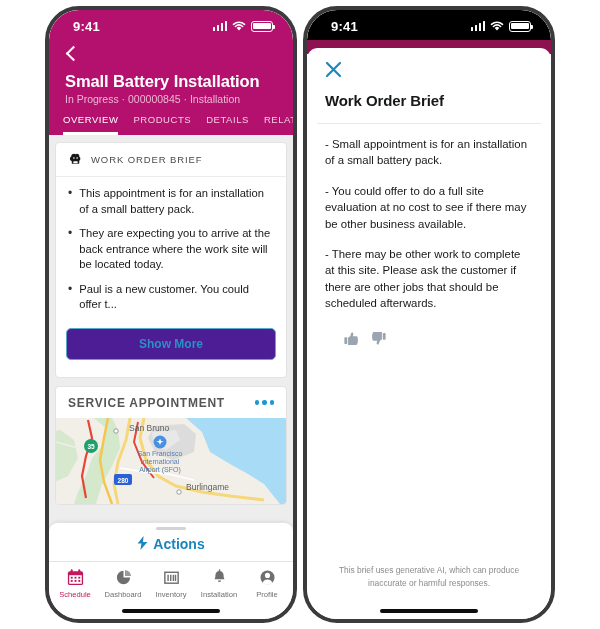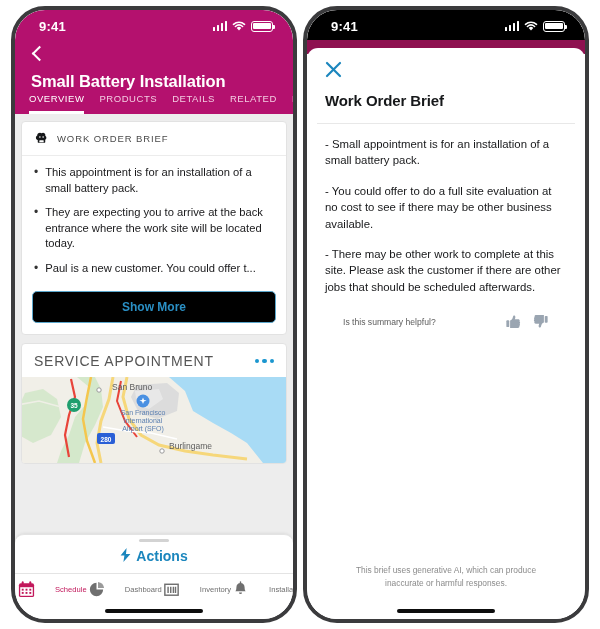--- a/index.html
+++ b/index.html
@@ -18,21 +18,21 @@
     gap: 6px;
     padding: 6px 8px;
     width: 600px;
     height: 629px;
     align-items: flex-start;
     justify-content: center;
   }
 
   
   .phone {
-    width: 286px;
+    width: 252px;
     height: 617px;
     border: 4px solid #3b3b3d;
     border-radius: 34px;
     background: #ffffff;
     position: relative;
     overflow: hidden;
     flex: 0 0 auto;
   }
   .phone-inner {
     position: absolute;
@@ -187,42 +187,43 @@
     flex: 0 0 auto;
   }
   .bullet .txt {
     font-size: 11.2px;
     line-height: 15.5px;
     color: #18181a;
   }
 
   .show-more {
     display: block;
-    margin: 4px 10px 11px;
+    margin: 4px 10px 17px;
     padding: 8px 0;
     text-align: center;
     border: 1.3px solid #5ba7cc;
     border-radius: 5px;
     color: #2a8fc4;
     font-size: 12px;
     font-weight: bold;
-    background: #000000;
+    background: #4c1d95;
   }
 
   .card.appt { margin-top: 8px; overflow: hidden; padding-bottom: 0; }
   .appt-head {
     display: flex;
     align-items: center;
     justify-content: space-between;
     padding: 9px 12px 8px;
   }
   .appt-title {
-    font-size: 14px;
+    font-size: 12px;
     letter-spacing: .75px;
     color: #555;
+    font-weight: bold;
   }
   .dots { display: flex; gap: 3px; }
   .dots i { width: 4.5px; height: 4.5px; border-radius: 50%; background: #1b96cf; display: block; }
 
   .map { height: 86px; position: relative; overflow: hidden; background: #eceae3; }
 
   
   .actions-sheet {
     background: #ffffff;
     border-top: 1px solid #e3e3e3;
@@ -253,23 +254,23 @@
   .tabbar {
     display: flex;
     background: #fff;
     border-top: 1px solid #e6e6e6;
     padding: 6px 2px 4px;
     flex: 0 0 auto;
   }
   .tabitem {
     flex: 1 1 0;
     display: flex;
-    flex-direction: row;
+    flex-direction: column;
     align-items: center;
-    gap: 19px;
+    gap: 3px;
   }
   .tabitem .label {
     font-size: 7.6px;
     color: #6f6f6f;
   }
   .tabitem.active .label { color: #c2185b; }
 
   .home-indicator {
     height: 16px;
     display: flex;
@@ -370,20 +371,21 @@
               <i></i>
             </span>
         </span>
       </div>
 
       <div class="wo-header">
         <div class="back-row">
           <span class="back-chevron"></span>
         </div>
         <div class="wo-title">Small Battery Installation</div>
+        <div class="wo-meta">In Progress · 000000845 · Installation</div>
 
         <div class="tabs">
           <div class="tab active">OVERVIEW</div>
           <div class="tab">PRODUCTS</div>
           <div class="tab">DETAILS</div>
           <div class="tab">RELATED</div>
           <div class="tab">FEE</div>
         </div>
       </div>
 
@@ -576,21 +578,20 @@
         </div>
         <div class="modal-title">Work Order Brief</div>
         <div class="modal-divider"></div>
 
         <div class="modal-body">
           <p class="para">- Small appointment is for an installation of a small battery pack.</p>
           <p class="para">- You could offer to do a full site evaluation at no cost to see if there may be other business available.</p>
           <p class="para">- There may be other work to complete at this site. Please ask the customer if there are other jobs that should be scheduled afterwards.</p>
 
           <div class="feedback-row">
-            <span class="feedback-q">Is this summary helpful?</span>
             <svg class="thumb" viewBox="0 0 20 20">
               <rect x="1.6" y="8.6" width="3.4" height="8" rx="1" fill="#9aa5b1"></rect>
               <path d="M6 16.6V8.8c1.8-.6 3-2.3 3.3-4.2.2-1.1.6-1.8 1.5-1.8.9 0 1.4.7 1.4 1.8 0 .9-.3 1.9-.7 2.8h4.1c1 0 1.7.7 1.7 1.6 0 .4-.1.7-.3 1 .5.3.8.8.8 1.4 0 .5-.2 1-.6 1.3.3.3.4.7.4 1.1 0 .6-.3 1.1-.8 1.4.1.2.2.5.2.8 0 .9-.7 1.6-1.7 1.6H6Z" fill="#9aa5b1"></path>
             </svg>
             <svg class="thumb" viewBox="0 0 20 20">
               <rect x="15" y="3.4" width="3.4" height="8" rx="1" fill="#9aa5b1"></rect>
               <path d="M14 3.4v7.8c-1.8.6-3 2.3-3.3 4.2-.2 1.1-.6 1.8-1.5 1.8-.9 0-1.4-.7-1.4-1.8 0-.9.3-1.9.7-2.8H4.4c-1 0-1.7-.7-1.7-1.6 0-.4.1-.7.3-1-.5-.3-.8-.8-.8-1.4 0-.5.2-1 .6-1.3-.3-.3-.4-.7-.4-1.1 0-.6.3-1.1.8-1.4-.1-.2-.2-.5-.2-.8 0-.9.7-1.6 1.7-1.6H14Z" fill="#9aa5b1"></path>
             </svg>
           </div>
         </div>

